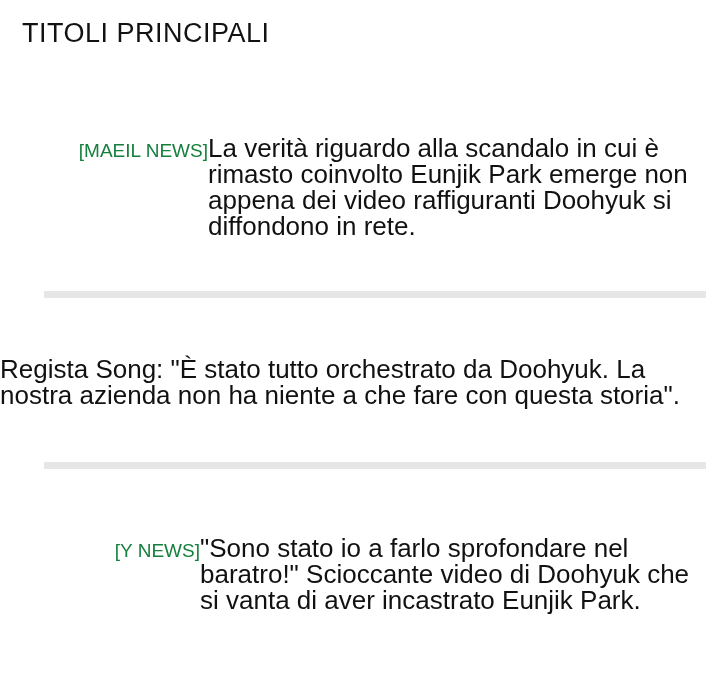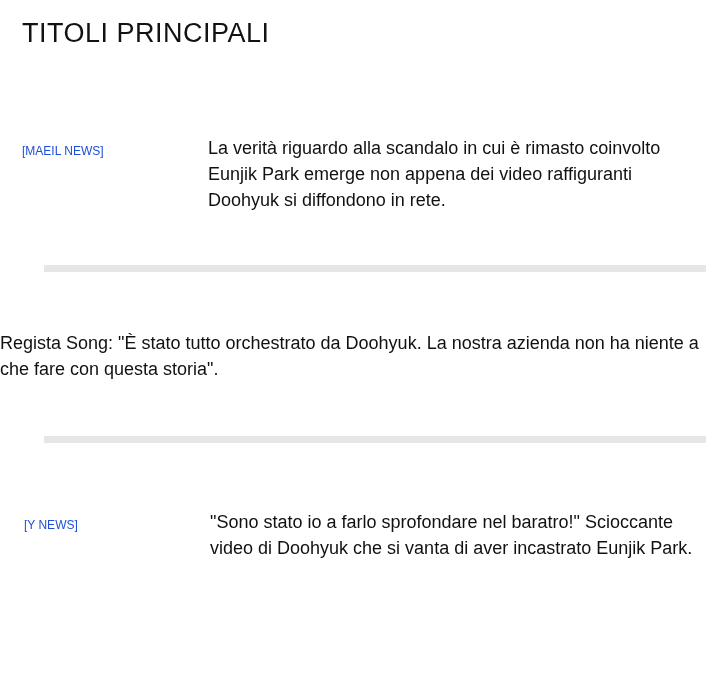--- a/index.html
+++ b/index.html
@@ -39,33 +39,33 @@
   }
   .news-item {
     position: relative;
     display: flex;
     align-items: flex-start;
     padding: 0 10px 0 0;
   }
   .news-source {
     flex: 0 0 auto;
     width: 186px;
-    text-align: left;
-    font-size: 12px;
+    text-align: right;
+    font-size: 19px;
     line-height: 26px;
-    color: #1d4ed8;
+    color: #15803d;
     white-space: nowrap;
     padding-top: 3px;
   }
   .news-source.indent-1 { padding-left: 22px; }
   .news-source.indent-2 { padding-left: 19px; }
-  .news-source.indent-3 { padding-left: 24px; }
+  .news-source.indent-3 { padding-left: 14px; }
   .news-headline {
     flex: 1 1 auto;
-    font-size: 18px;
+    font-size: 26px;
     line-height: 26px;
     color: #111111;
     padding-right: 4px;
   }
   .divider {
     height: 7px;
     background: #e6e6e6;
     margin: 0 14px 0 44px;
   }
   .spacer-a { height: 52px; }

